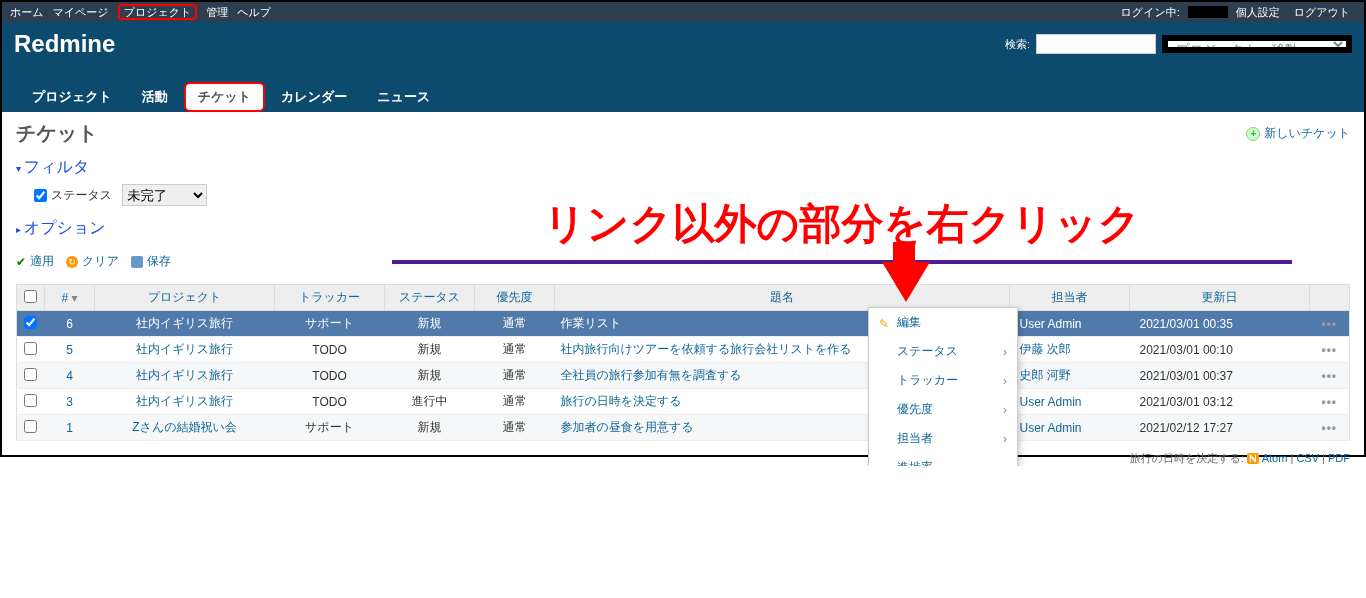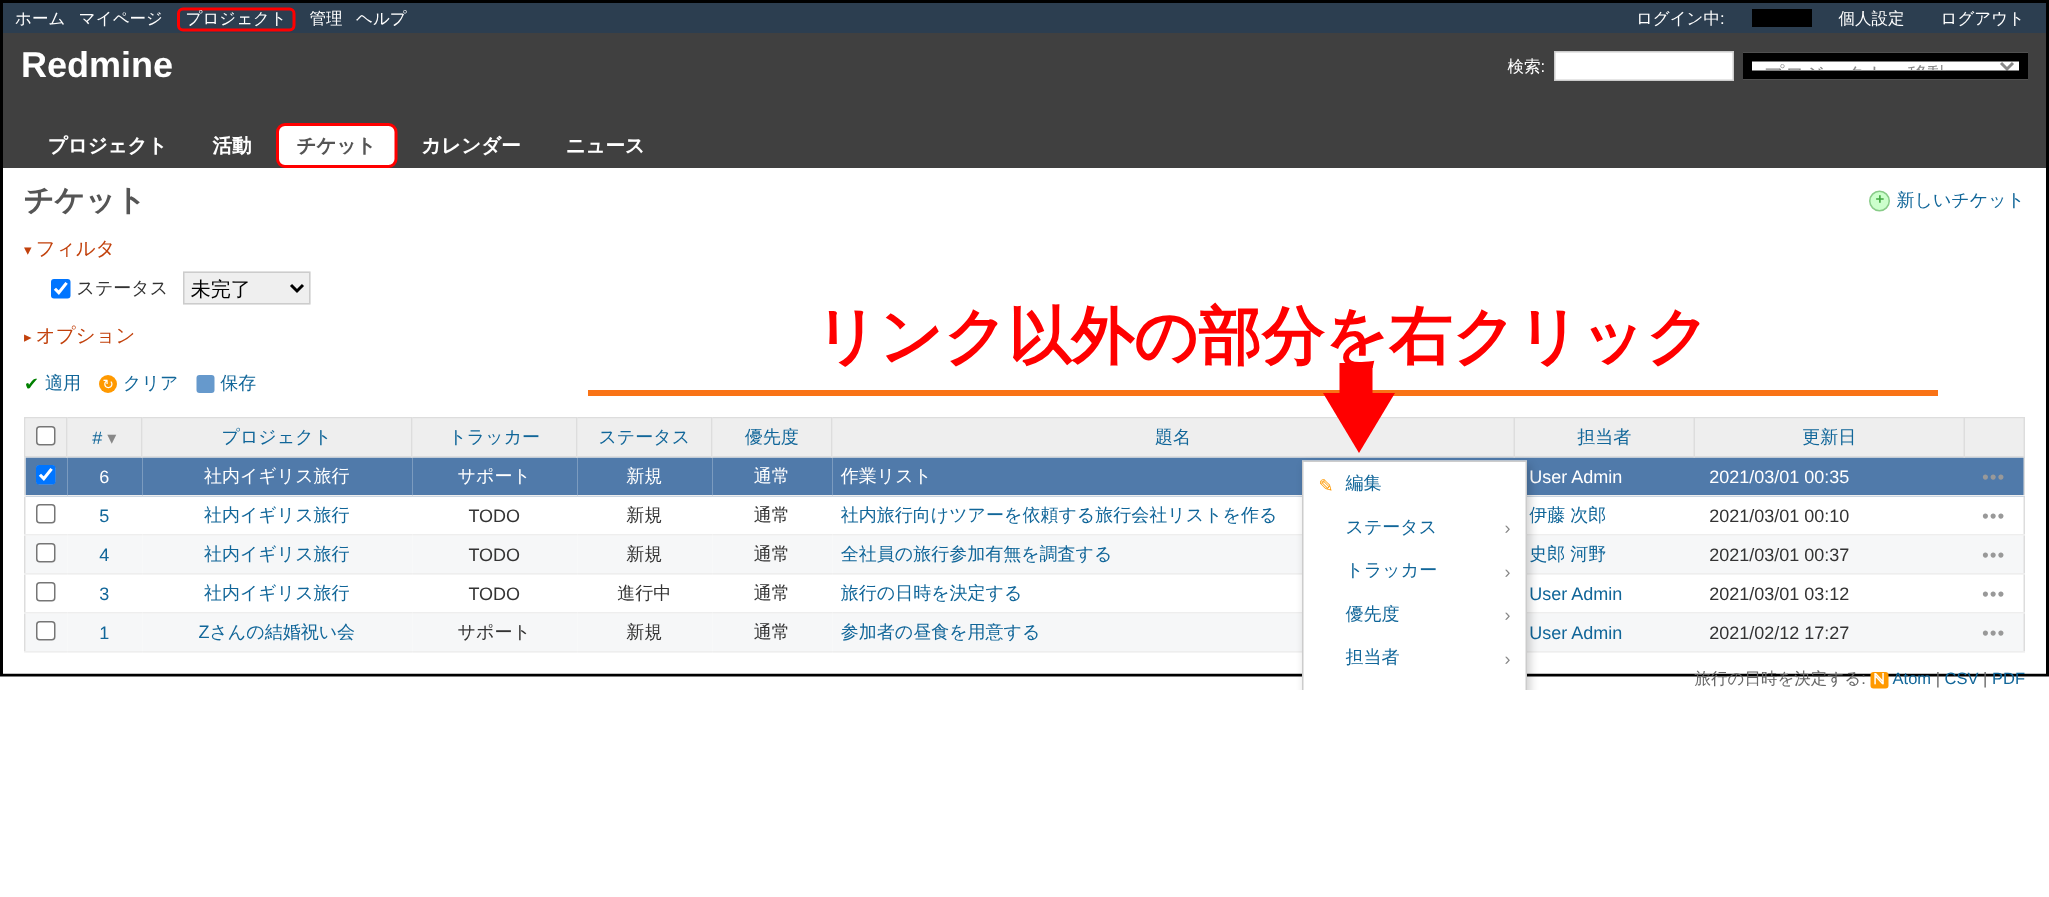--- a/index.html
+++ b/index.html
@@ -1,59 +1,59 @@
 <!DOCTYPE html>
 <html><head>
 <meta charset="utf-8">
 <style>
 * { margin: 0; padding: 0; box-sizing: border-box; }
 body { font-family: Verdana, sans-serif; font-size: 12px; color: #333; background: #fff; }
 
 .top-menu { background: #2c3e50; color: #fff; padding: 2px 8px; display: flex; justify-content: space-between; font-size: 11px; height: 20px; align-items: center; }
 .top-menu a { color: #fff; text-decoration: none; margin-right: 6px; }
 .top-menu .highlight { border: 2px solid red; border-radius: 4px; padding: 0 4px; }
-.top-menu .right { display: flex; align-items: center; gap: 18px; }
+.top-menu .right { display: flex; align-items: center; gap: 8px; }
 .top-menu .right .blackbox { background: #000; width: 40px; height: 12px; display: inline-block; }
 
-.header { background: #404040; color: #fff; padding: 8px 12px 0; }
+.header { background: #0c4a6e; color: #fff; padding: 8px 12px 0; }
 .header-top { display: flex; justify-content: space-between; align-items: center; padding-bottom: 24px; }
 .header h1 { font-size: 24px; font-weight: bold; font-family: "Trebuchet MS", sans-serif; }
 .search-area { display: flex; align-items: center; gap: 6px; font-size: 11px; }
 .search-area input[type="text"] { width: 120px; height: 20px; border: 1px solid #ccc; padding: 0 4px; }
 .search-area select { width: 190px; height: 18px; border: 6px solid #000000; background: #fff; padding: 0 4px; color: #888; }
 
 .main-menu { display: flex; gap: 2px; padding: 0 4px; }
 .main-menu a { color: #fff; text-decoration: none; padding: 6px 14px; font-weight: bold; font-size: 13px; }
 .main-menu a.selected { background: #fff; color: #555; border-radius: 4px 4px 0 0; }
 .main-menu a.highlight-tab { border: 2px solid red; border-radius: 6px; padding: 4px 12px; }
 
 .content { background: #fff; padding: 8px 14px 14px; position: relative; }
 .content-header { display: flex; justify-content: space-between; align-items: center; margin-bottom: 8px; }
 .content h2 { font-size: 20px; color: #555; font-family: "Trebuchet MS", sans-serif; }
 .new-ticket { color: #169; text-decoration: none; font-size: 12px; display: flex; align-items: center; gap: 4px; }
 .new-ticket .plus { color: #4a4; font-weight: bold; background: #cfc; border: 1px solid #8c8; border-radius: 50%; width: 14px; height: 14px; display: inline-flex; align-items: center; justify-content: center; font-size: 10px; }
 
 .fieldset { border: none; margin-bottom: 6px; }
-.legend { color: #c2410c; font-size: 13px; cursor: pointer; padding: 2px 0; }
+.legend { color: #1d4ed8; font-size: 16px; cursor: pointer; padding: 2px 0; }
 .legend::before { content: "▾ "; font-size: 10px; }
 .legend.collapsed::before { content: "▸ "; }
 
 .filter-row { display: flex; align-items: center; gap: 10px; padding: 4px 0 4px 18px; }
 .filter-row label { display: flex; align-items: center; gap: 4px; }
 .filter-row select { width: 85px; height: 22px; border: 1px solid #ccc; }
 .filter-add { margin-left: auto; display: flex; align-items: center; gap: 4px; color: #666; }
 .filter-add select { width: 210px; height: 22px; border: 1px solid #ccc; }
 
 .buttons { padding: 6px 0; display: flex; gap: 12px; }
 .buttons a { color: #169; text-decoration: none; font-size: 12px; display: inline-flex; align-items: center; gap: 4px; }
 .icon-check { color: green; }
 .icon-reload { background: #f90; color: #fff; border-radius: 50%; width: 12px; height: 12px; display: inline-flex; align-items: center; justify-content: center; font-size: 9px; }
 .icon-save { background: #69c; width: 12px; height: 12px; display: inline-block; border-radius: 2px; }
 
-.annotation { color: red; font-size: 42px; font-weight: bold; text-align: center; padding: 4px 0 8px; border-bottom: 4px solid #f97316; margin: 0 auto 8px; width: 900px; position: absolute; top: 80px; left: 390px; }
+.annotation { color: red; font-size: 42px; font-weight: bold; text-align: center; padding: 4px 0 8px; border-bottom: 4px solid #4c1d95; margin: 0 auto 8px; width: 900px; position: absolute; top: 80px; left: 390px; }
 .arrow-down { width: 0; height: 0; border-left: 24px solid transparent; border-right: 24px solid transparent; border-top: 40px solid red; position: absolute; left: 880px; top: 150px; }
 .arrow-stem { width: 22px; height: 22px; background: red; position: absolute; left: 891px; top: 130px; }
 
 table.list { width: 100%; border-collapse: collapse; margin-top: 8px; border: 1px solid #ddd; }
 table.list th { background: #eee; padding: 4px 6px; border: 1px solid #ddd; font-size: 12px; color: #169; font-weight: normal; text-align: center; }
 table.list th a { color: #169; text-decoration: none; }
 table.list td { padding: 4px 6px; border-bottom: 1px solid #eee; text-align: center; font-size: 12px; }
 table.list td.subject { text-align: left; margin-left: 36px; }
 table.list tr.odd td { background: #f6f7f8; }
 table.list tr.selected td { background: #507aaa; color: #fff; }

